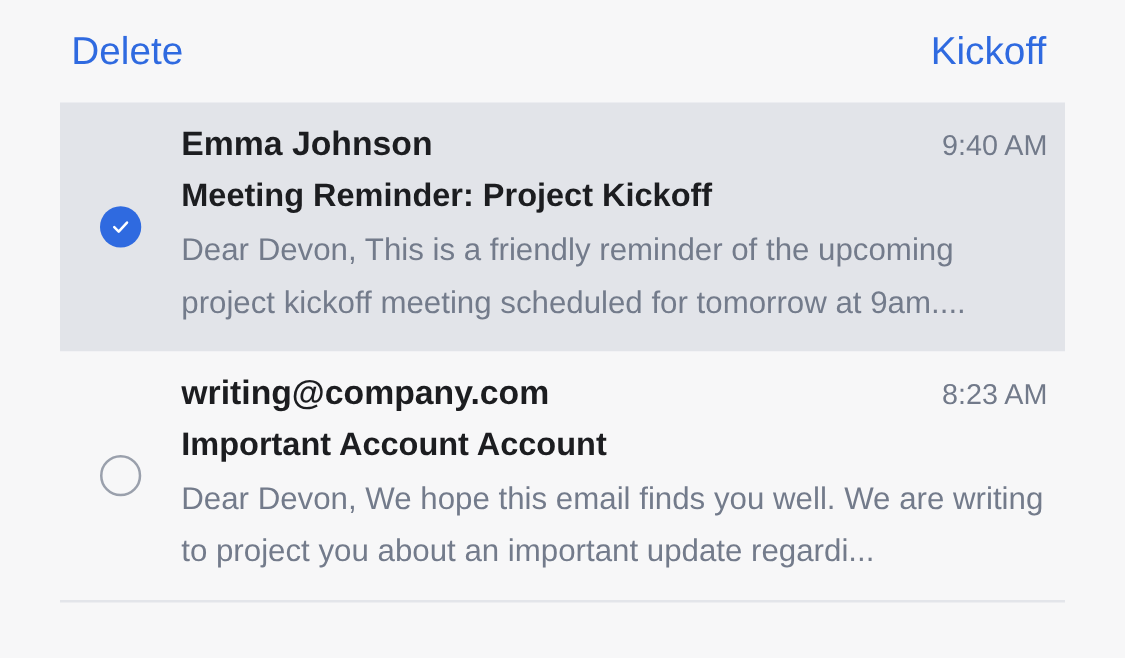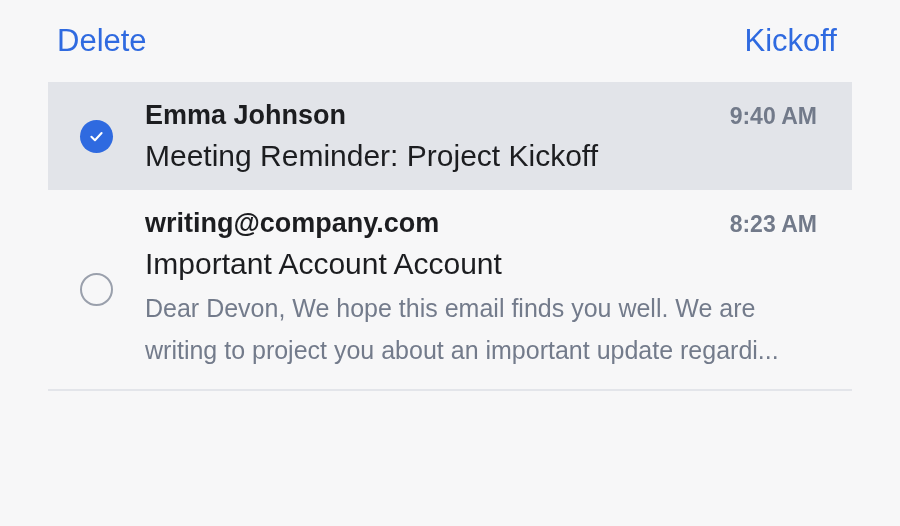--- a/index.html
+++ b/index.html
@@ -100,50 +100,50 @@
   .check .tick {
     display: block;
     width: 17px;
     height: 17px;
   }
 
   
   .content {
     flex: 1 1 auto;
     min-width: 0;
-    padding-right: 35px;
+    padding-right: 14px;
   }
   .row-top {
     display: flex;
     align-items: baseline;
     justify-content: space-between;
     gap: 16px;
   }
   .sender {
     font-size: 27px;
     line-height: 34px;
     font-weight: 700;
     color: #1c1d20;
     white-space: nowrap;
     overflow: hidden;
     text-overflow: ellipsis;
   }
   .time {
     flex: 0 0 auto;
     font-size: 23px;
     line-height: 34px;
-    font-weight: 700;
+    font-weight: 400;
     color: #727a8a;
     white-space: nowrap;
   }
   .subject {
     margin-top: 7px;
-    font-size: 30px;
+    font-size: 26px;
     line-height: 32px;
-    font-weight: 400;
+    font-weight: 700;
     color: #1c1d20;
     white-space: nowrap;
     overflow: hidden;
     text-overflow: ellipsis;
   }
   .preview {
     margin-top: 7px;
     font-size: 25px;
     line-height: 42px;
     font-weight: 400;
@@ -175,20 +175,21 @@
             <path d="M4 10.3 L8.2 14.4 L16 5.9" fill="none" stroke="#ffffff" stroke-width="2.4" stroke-linecap="round" stroke-linejoin="round"></path>
           </svg>
         </span>
       </div>
       <div class="content">
         <div class="row-top">
           <div class="sender">Emma Johnson</div>
           <div class="time">9:40 AM</div>
         </div>
         <div class="subject">Meeting Reminder: Project Kickoff</div>
+        <div class="preview">Dear Devon, This is a friendly reminder of the upcoming project kickoff meeting scheduled for tomorrow at 9am....</div>
       </div>
     </div>
 
     <div class="row">
       <div class="check-col">
         <span class="check off">
           
         </span>
       </div>
       <div class="content">

